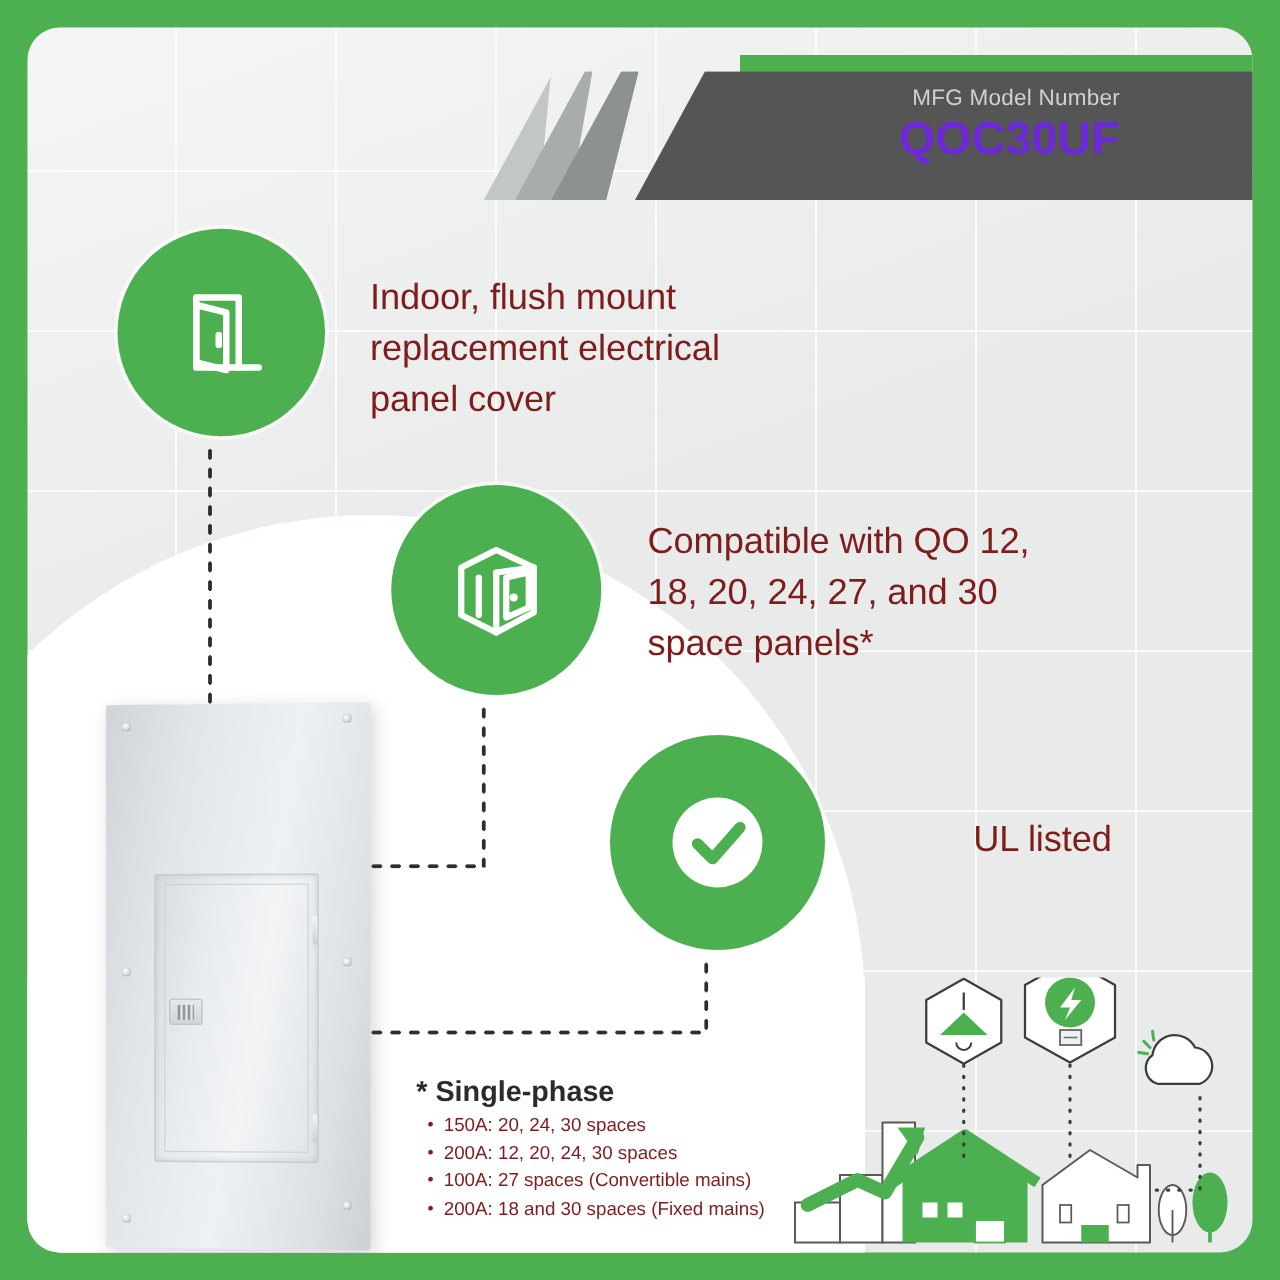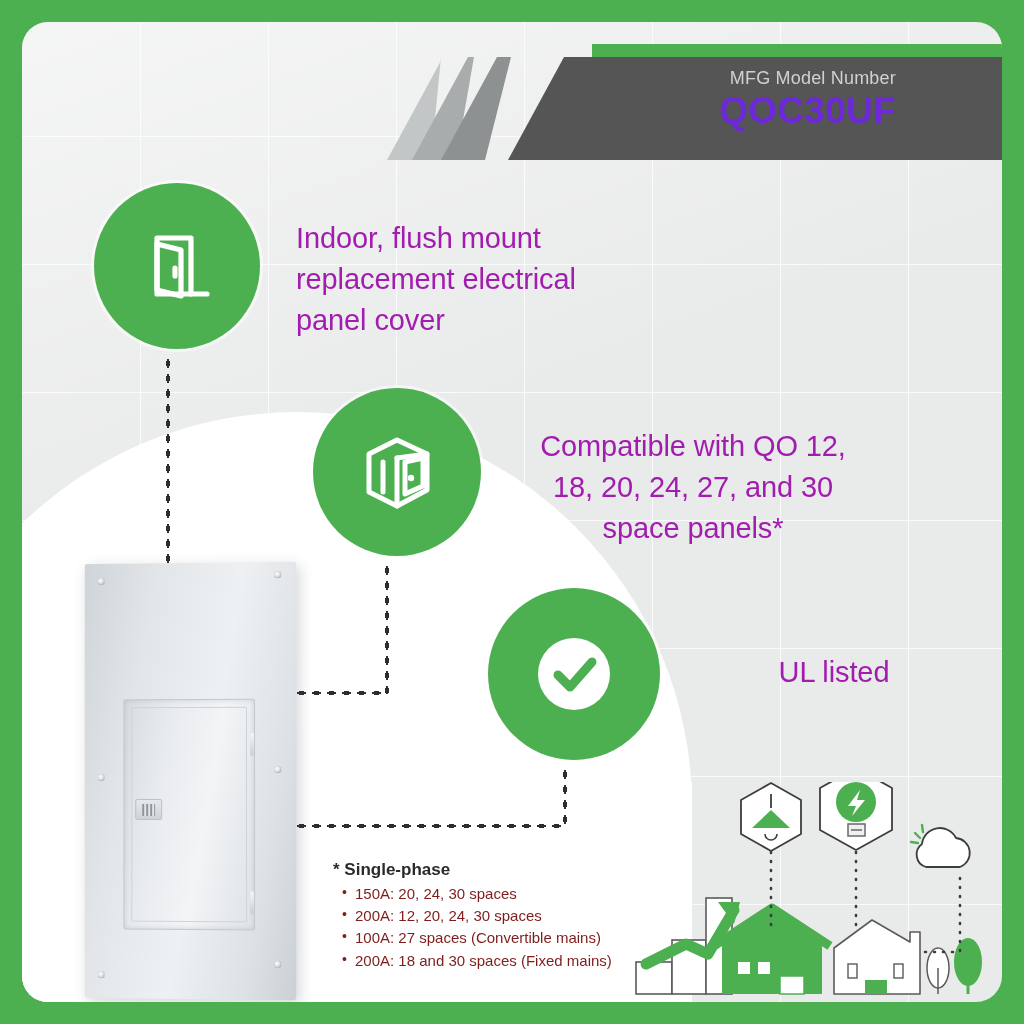--- a/index.html
+++ b/index.html
@@ -95,27 +95,27 @@
     display: flex; align-items: center; justify-content: center;
     box-shadow: 0 0 0 3px rgba(255,255,255,.55);
   }
   #circle-door   { left: 72px;  top: 161px; width: 166px; height: 166px; }
   #circle-panel  { left: 291px; top: 366px; width: 168px; height: 168px; }
   #circle-check  { left: 466px; top: 566px; width: 172px; height: 172px; }
 
   
   .ftext {
     position: absolute;
-    color: #a21caf;
+    color: #7f1d1d;
     font-size: 29px;
     line-height: 1.42;
     letter-spacing: -.1px;
   }
   #text-door  { left: 274px; top: 196px; width: 340px; }
-  #text-panel { left: 496px; top: 404px; width: 350px; text-align: center; }
+  #text-panel { left: 496px; top: 391px; width: 350px; }
   #text-ul    { left: 682px; top: 630px; width: 260px; text-align: center; }
 
   
   .dot-v, .dot-h { position: absolute; }
   .dot-v {
     width: 6px;
     background-image: radial-gradient(#2d2d2d 42%, transparent 44%);
     background-size: 6px 15px;
     background-repeat: repeat-y;
   }
@@ -177,21 +177,21 @@
     background: repeating-linear-gradient(90deg,#8d969d 0 2px,#e3e7ea 2px 4px);
   }
   .prod-hinge {
     position: absolute; width: 4px; height: 23px;
     background: linear-gradient(#f4f6f7,#c9cfd4);
     border-radius: 2px;
   }
 
   
   .note { position: absolute; left: 311px; top: 838px; width: 320px; color: #2b2b2b; }
-  .note-head { font-size: 17px; font-weight: bold; margin-bottom: 3px; }
+  .note-head { font-size: 23px; font-weight: bold; margin-bottom: 3px; }
   .note-head.second { margin-top: 11px; }
   .note li {
     list-style: none; font-size: 15px; line-height: 1.48;
     padding-left: 22px; position: relative; color: #7f1d1d;
   }
   .note li::before {
     content: "\2022"; position: absolute; left: 9px; top: -1px; font-size: 14px;
   }
 
   

